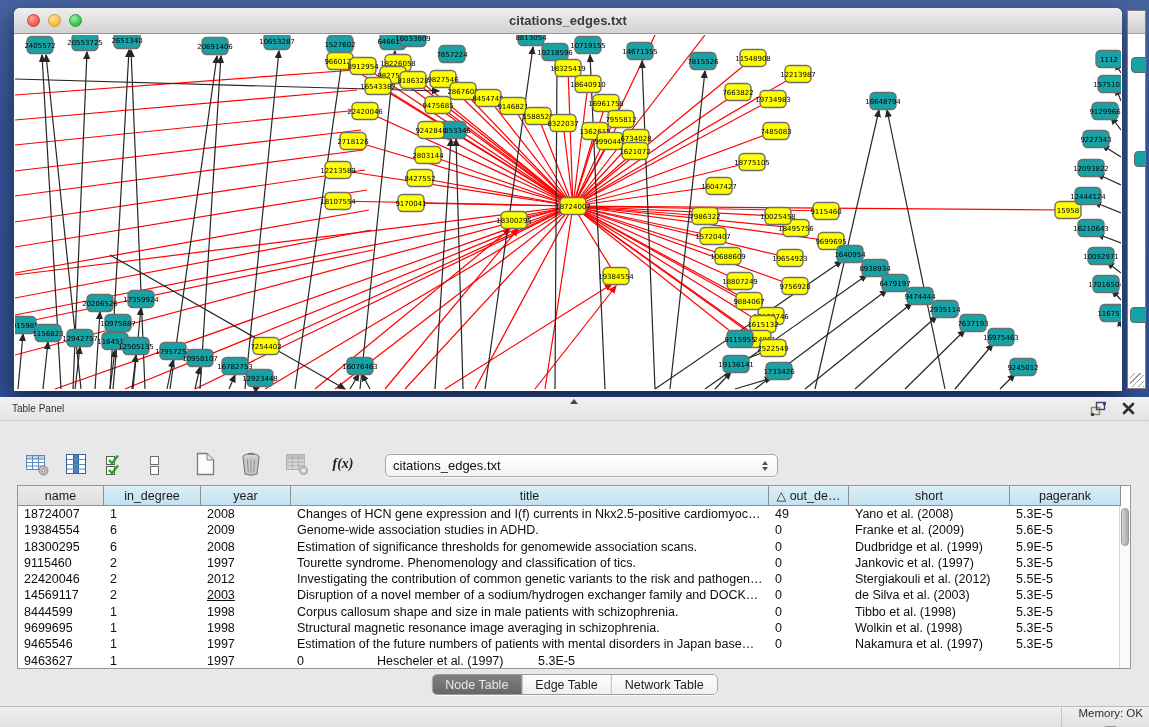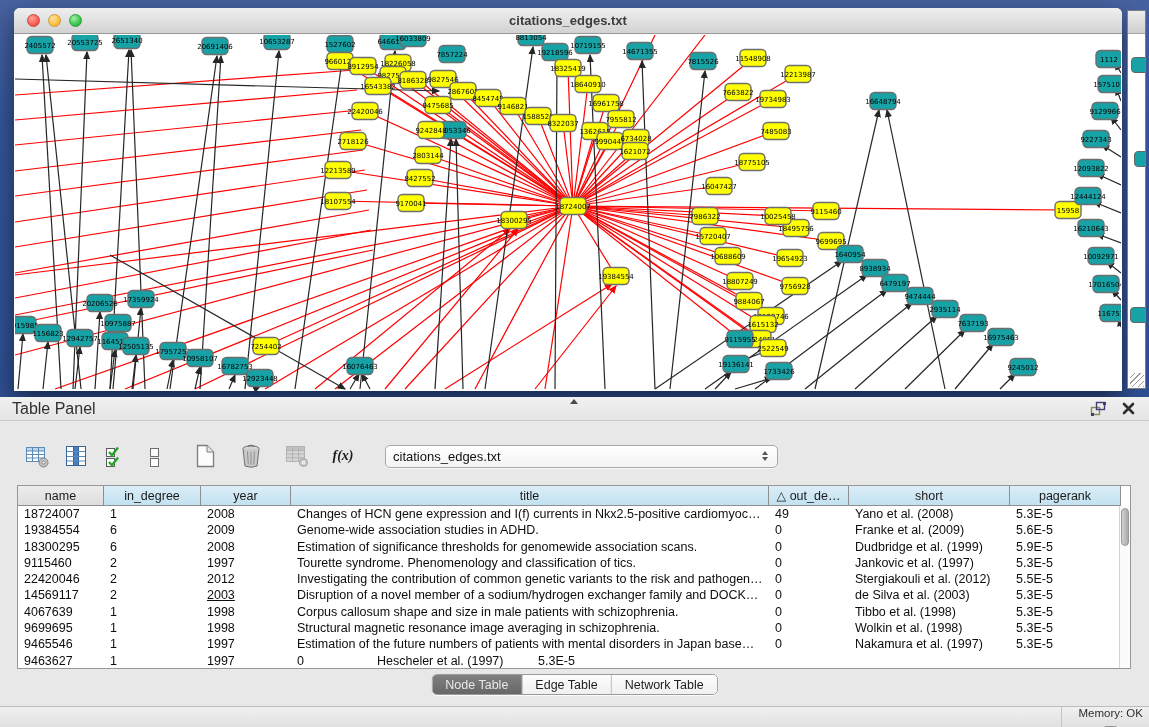--- a/index.html
+++ b/index.html
@@ -32,26 +32,26 @@
   .frag { position:absolute; width:22px; height:16px; border-radius:4px; background:#17A2A5; border:1.5px solid #666; }
   .grip { position:absolute; right:1px; bottom:1px; width:14px; height:14px;
     background:repeating-linear-gradient(135deg, rgba(0,0,0,0) 0 3px, #9a9a9a 3px 4px); }
 
   
   .table-panel { position:absolute; left:0; top:397px; width:1149px; height:330px; background:#e8e8e8; }
   .divider-arrow { position:absolute; left:570px; top:2px; width:0; height:0;
     border-left:4px solid transparent; border-right:4px solid transparent; border-bottom:5px solid #4a4a4a; }
   .panel-header { height:24px; display:flex; align-items:center; padding:0 12px;
     background:linear-gradient(#f1f1f1,#e4e4e4); border-bottom:1px solid #c9c9c9; }
-  .panel-title { font-size:16px; color:#303030; }
+  .panel-title { font-size:10px; color:#303030; }
   .panel-header .spacer { flex:1; }
   .ph-icon { width:18px; height:16px; margin-left:12px; display:flex; align-items:center; justify-content:center; }
 
   .toolbar { position:absolute; left:0; top:38px; height:42px; width:100%;
-    display:flex; align-items:center; padding-left:24px; }
+    display:flex; align-items:flex-end; padding-left:24px; }
   .tb-icon { width:26px; height:26px; margin-right:13px; display:flex; align-items:center; justify-content:center; }
   .tb-icon.gap { margin-right:20px; }
   .fx { font-size:14px; font-style:italic; font-weight:bold; color:#1c1c1c; font-family:"Liberation Serif", serif; }
   .combo { margin-left:16px; width:393px; height:23px; border:1px solid #a9a9a9; border-radius:5px;
     background:linear-gradient(#ffffff,#f3f3f3); display:flex; align-items:center; padding:0 7px;
     font-size:13px; color:#111; box-shadow:0 1px 0 rgba(255,255,255,.7); }
   .combo .cv { flex:1; white-space:nowrap; overflow:hidden; }
   .stepper { display:flex; flex-direction:column; align-items:center; gap:2px; padding-right:2px; }
   .stepper i { width:0; height:0; border-left:3.5px solid transparent; border-right:3.5px solid transparent; display:block; }
   .stepper .up { border-bottom:4.5px solid #555; }
@@ -833,21 +833,21 @@
         <div class="tr">
           <div class="td" style="width: 86px;">14569117</div>
           <div class="td" style="width: 97px;">2</div>
           <div class="td" style="width: 90px; text-decoration: underline;">2003</div>
           <div class="td" style="width: 478px;">Disruption of a novel member of a sodium/hydrogen exchanger family and DOCK…</div>
           <div class="td" style="width: 80px;">0</div>
           <div class="td" style="width: 161px;">de Silva et al. (2003)</div>
           <div class="td" style="width: 111px;">5.3E-5</div>
         </div>
         <div class="tr">
-          <div class="td" style="width: 86px;">4067639</div>
+          <div class="td" style="width: 86px;">8444599</div>
           <div class="td" style="width: 97px;">1</div>
           <div class="td" style="width: 90px;">1998</div>
           <div class="td" style="width: 478px;">Corpus callosum shape and size in male patients with schizophrenia.</div>
           <div class="td" style="width: 80px;">0</div>
           <div class="td" style="width: 161px;">Tibbo et al. (1998)</div>
           <div class="td" style="width: 111px;">5.3E-5</div>
         </div>
         <div class="tr">
           <div class="td" style="width: 86px;">9699695</div>
           <div class="td" style="width: 97px;">1</div>

